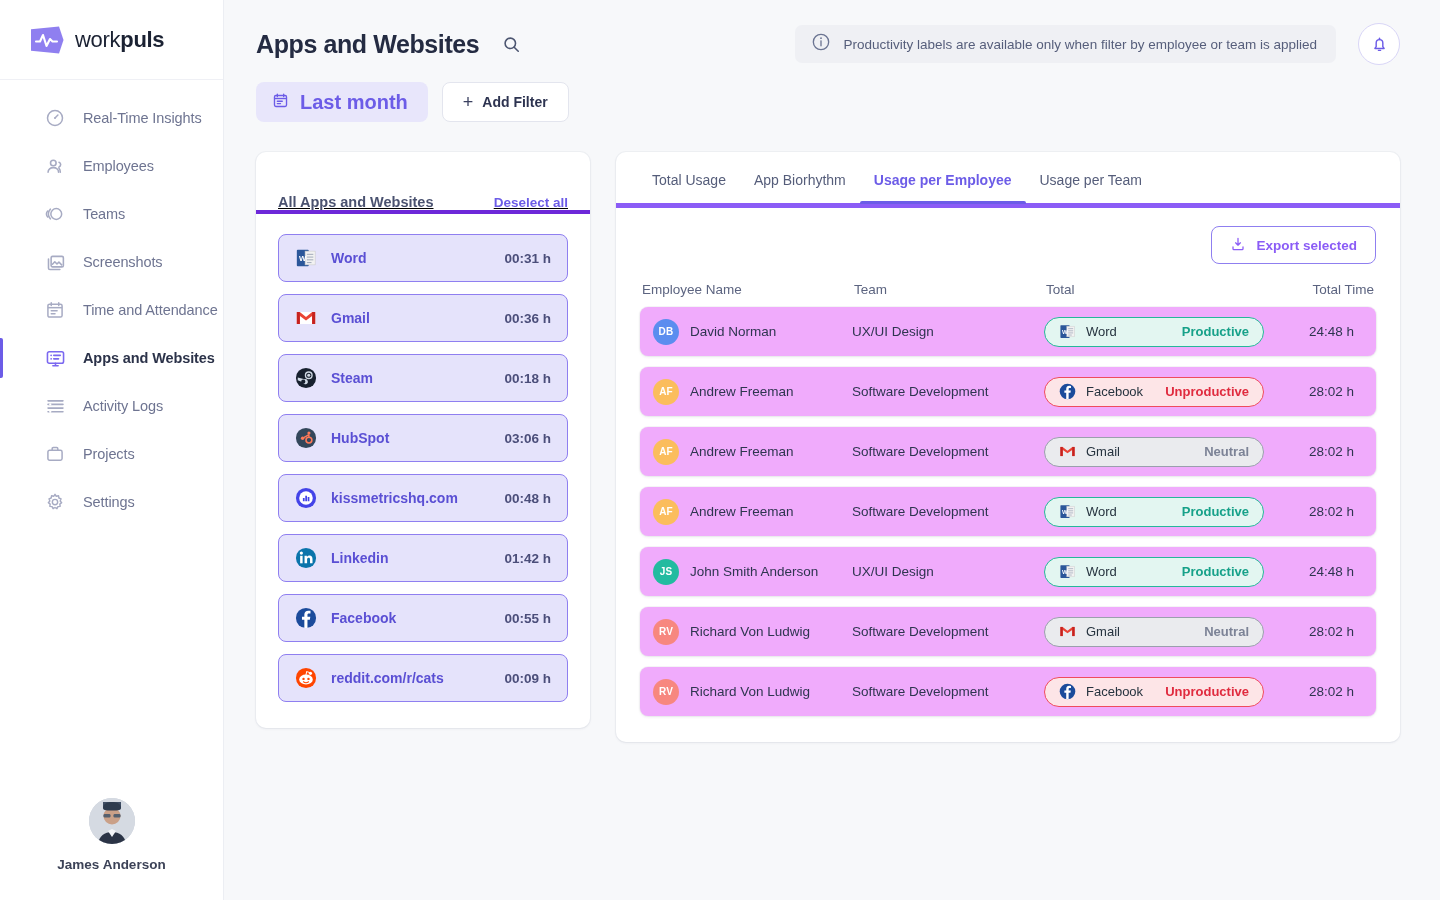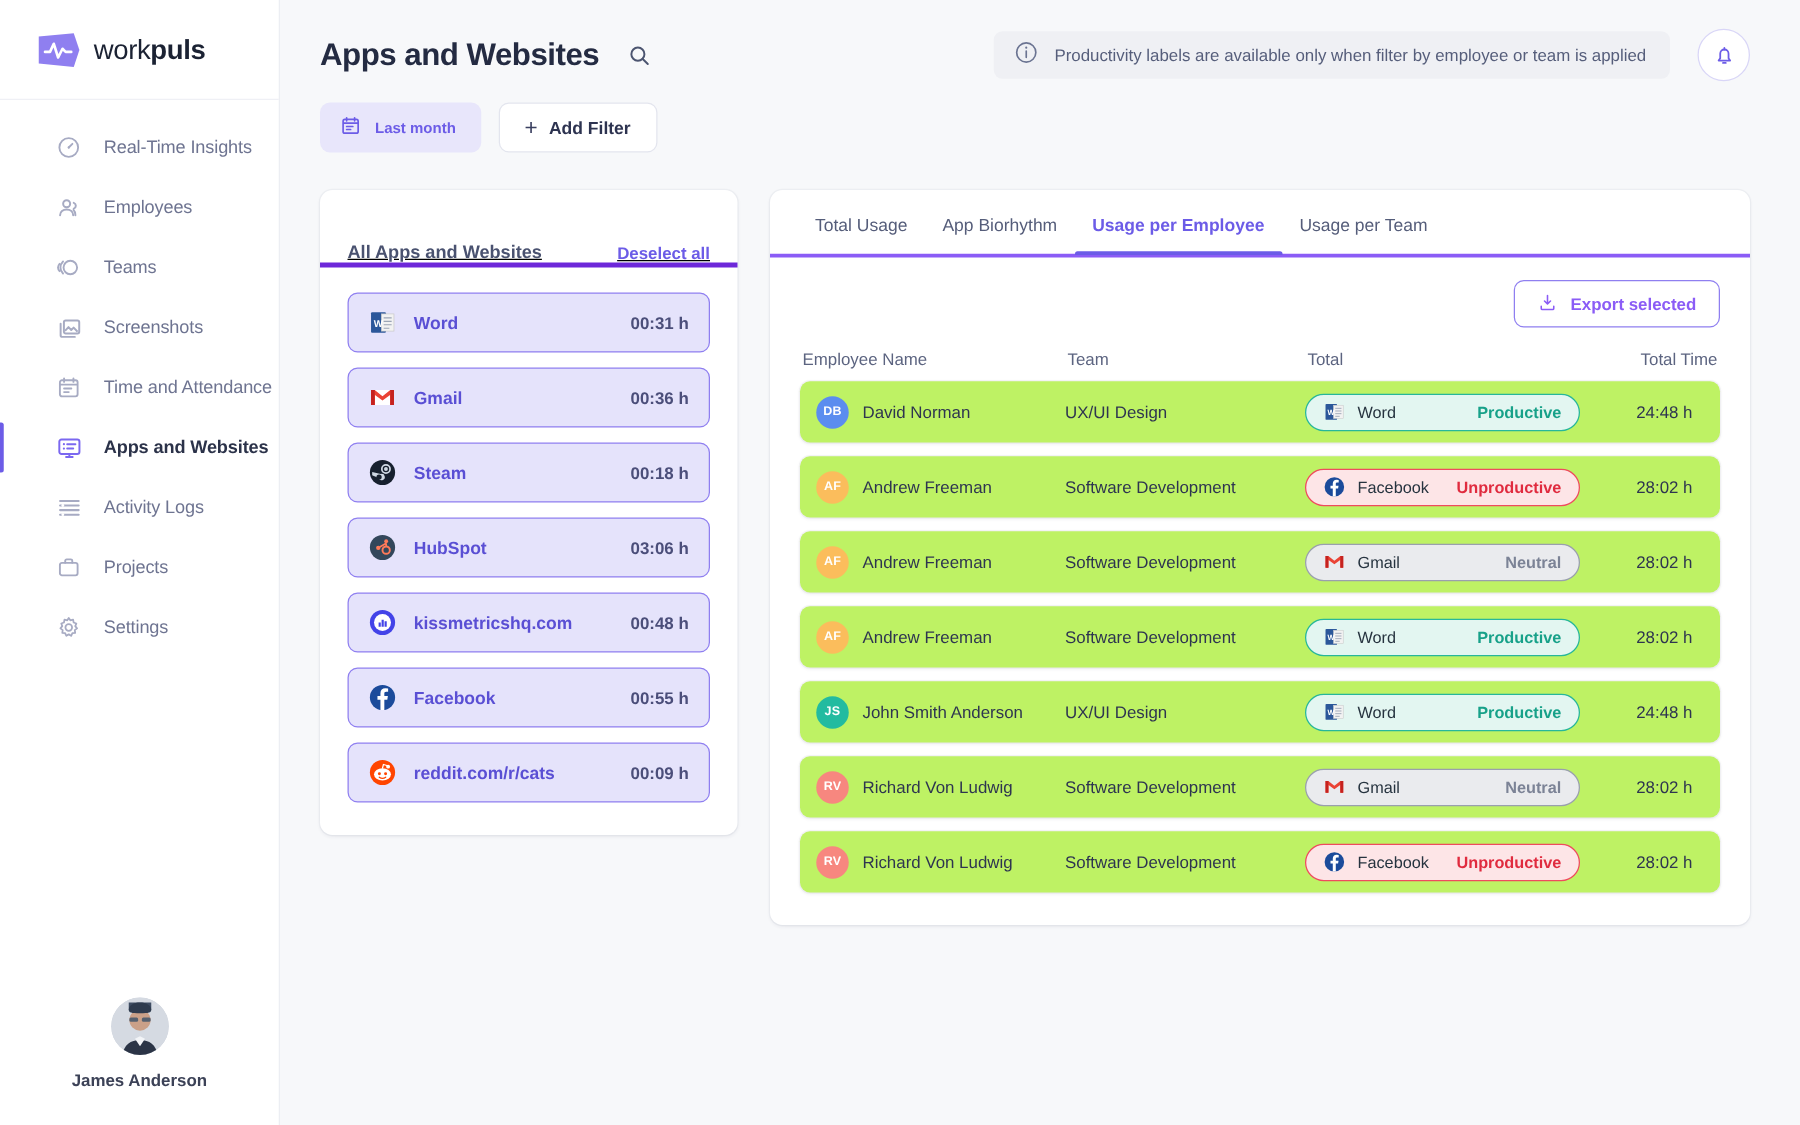--- a/index.html
+++ b/index.html
@@ -72,21 +72,21 @@
     border: 1px solid #d9d6f7; background: #fff;
     display:flex; align-items:center; justify-content:center; cursor:pointer;
     color: #6c5ce7;
   }
 
   .filters { display: flex; align-items: center; gap: 14px; margin-top: -6px; }
   .chip-date {
     display:flex; align-items:center; gap: 11px;
     background: #e8e6fb; color: #6c5ce7;
     border-radius: 8px; height: 40px; padding: 0 20px 0 16px;
-    font-size: 12px; font-weight: 700; cursor: pointer; border: none;
+    font-size: 20px; font-weight: 700; cursor: pointer; border: none;
   }
   .chip-add {
     display:flex; align-items:center; gap: 9px;
     background: #fff; color: #2d3350;
     border: 1px solid #e3e5ee; border-radius: 8px;
     height: 40px; padding: 0 20px; font-size: 14px; font-weight: 700; cursor: pointer;
   }
   .chip-add .plus { font-size: 18px; font-weight: 400; color: #3a4060; line-height: 1; }
 
   .content { display: flex; gap: 26px; margin-top: 30px; align-items: flex-start; }
@@ -111,21 +111,21 @@
   .app-row .nm { font-size: 14px; font-weight: 700; color: #5a4fd4; }
   .app-row .hrs { margin-left: auto; font-size: 13.5px; font-weight: 700; color: #4b4e7a; }
   .app-ico { width: 22px; height: 22px; flex: none; }
 
   
   .table-card {
     flex: 1; background: #fff; border-radius: 10px;
     box-shadow: 0 1px 3px rgba(40,48,80,.07), 0 0 0 1px rgba(40,48,80,.035);
     padding-bottom: 26px;
   }
-  .tabs { display: flex; gap: 0; padding: 0 22px; border-bottom: 3px solid #8b5cf6; }
+  .tabs { display: flex; gap: 0; padding: 0 22px; border-bottom: 5px solid #8b5cf6; }
   .tab {
     font-size: 14px; color: #555d7a; padding: 20px 14px 15px;
     cursor: pointer; position: relative; white-space: nowrap;
   }
   .tab.active { color: #6c5ce7; font-weight: 700; }
   .tab.active::after {
     content:""; position:absolute; left: 0; right: 0; bottom: -1px;
     height: 3px; background: #6c5ce7; border-radius: 2px 2px 0 0;
   }
   .export-wrap { display: flex; justify-content: flex-end; padding: 18px 24px 0; }
@@ -139,21 +139,21 @@
   .thead { display: flex; padding: 18px 26px 10px; }
   .thead div { font-size: 13.5px; color: #5c6480; }
   .c-name { width: 212px; }
   .c-team { width: 192px; }
   .c-apps { flex: 1; }
   .c-time { width: 92px; text-align: right; }
 
   .rows { display: flex; flex-direction: column; gap: 11px; padding: 0 24px; }
   .trow {
     display: flex; align-items: center; height: 49px;
-    background: #bef264; border-radius: 8px;
+    background: #f0abfc; border-radius: 8px;
     box-shadow: 0 1px 3px rgba(40,48,80,.09), 0 0 0 1px rgba(40,48,80,.04);
     padding: 0 2px 0 0;
   }
   .cell-name { width: 212px; display: flex; align-items: center; gap: 11px; padding-left: 13px; }
   .ava {
     width: 26px; height: 26px; border-radius: 50%; flex: none;
     display:flex; align-items:center; justify-content:center;
     font-size: 10px; font-weight: 700; color: #fff; letter-spacing: .2px;
   }
   .nm-txt { font-size: 13.5px; color: #2e3550; }
@@ -412,20 +412,30 @@
           <div class="app-row">
             <svg class="app-ico" viewBox="0 0 24 24">
                 <circle cx="12" cy="12" r="11" fill="#4343e8"></circle>
                 <circle cx="12" cy="12" r="7.4" fill="#fff"></circle>
                 <path d="M8.6 15.6V12h1.9v3.6zM11.2 15.6V9.6h1.9v6zM13.8 15.6v-4.7h1.9v4.7z" fill="#4343e8"></path>
               </svg>
             <span class="nm">kissmetricshq.com</span>
             <span class="hrs">00:48 h</span>
           </div>
 
+          <div class="app-row">
+            <svg class="app-ico" viewBox="0 0 24 24">
+                <circle cx="12" cy="12" r="11" fill="#0a74ab"></circle>
+                <rect x="5.6" y="9.6" width="2.7" height="8.2" fill="#fff"></rect>
+                <circle cx="6.95" cy="6.6" r="1.75" fill="#fff"></circle>
+                <path d="M10.4 17.8V9.6h2.6v1.2c.6-.9 1.6-1.5 2.9-1.5 2.1 0 3.2 1.4 3.2 3.8v4.7h-2.7v-4.2c0-1.2-.45-1.9-1.5-1.9-1.05 0-1.7.7-1.7 1.95v4.15z" fill="#fff"></path>
+              </svg>
+            <span class="nm">Linkedin</span>
+            <span class="hrs">01:42 h</span>
+          </div>
 
           <div class="app-row">
             <svg class="app-ico" viewBox="0 0 24 24">
                 <circle cx="12" cy="12" r="11" fill="#1b4b9b"></circle>
                 <path d="M13.6 23V13.9h2.6l.5-3.3h-3.1V8.6c0-.95.3-1.6 1.7-1.6h1.6V4.1A23 23 0 0 0 14.4 4c-2.5 0-4.2 1.5-4.2 4.3v2.3H7.6v3.3h2.6V23z" fill="#fff"></path>
               </svg>
             <span class="nm">Facebook</span>
             <span class="hrs">00:55 h</span>
           </div>
 

